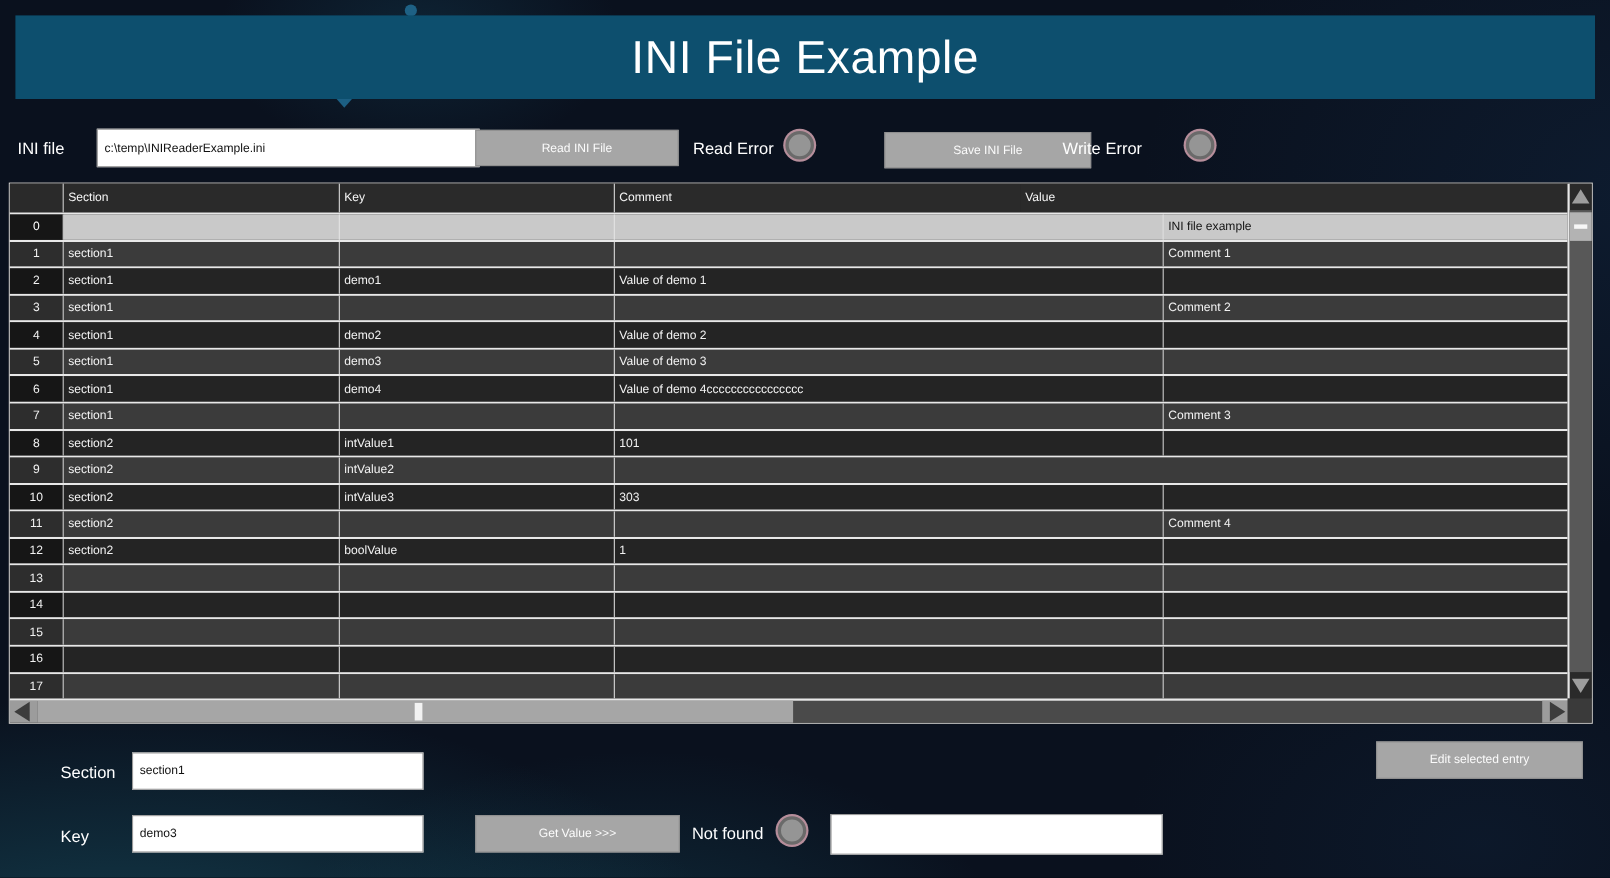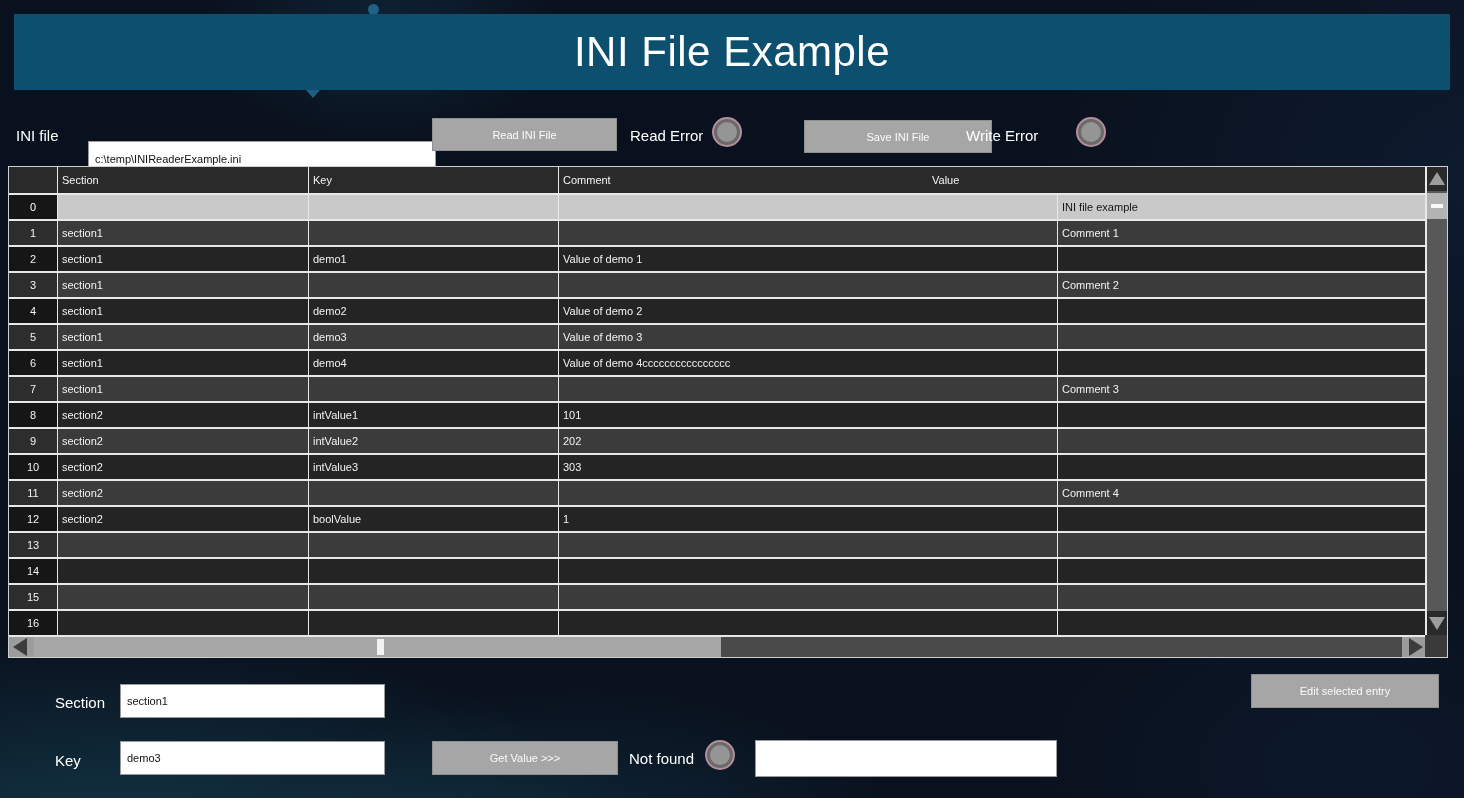--- a/index.html
+++ b/index.html
@@ -108,21 +108,21 @@
 <div class="stage">
 
   <div class="decor-dot"></div>
 
   <div class="banner">
     <span>INI File Example</span>
   </div>
   <div class="banner-marker"></div>
 
   <div class="lbl" style="left:16px; top:127px;">INI file</div>
-  <input class="tinput" style="left: 88px; top: 117px; width: 348px; height: 35px; margin-top: 24px;" value="c:\temp\INIReaderExample.ini">
+  <input class="tinput" style="left: 88px; top: 117px; width: 348px; height: 35px;" value="c:\temp\INIReaderExample.ini">
   <button class="btn" style="left:432px; top:118px; width:185px; height:33px;">Read INI File</button>
   <div class="lbl" style="left:630px; top:127px;">Read Error</div>
   <div class="led" style="left:714px; top:119px;"></div>
   <button class="btn" style="left:764px; top:120px; width:188px; height:33px;margin-left:40px;">Save INI File</button>
   <div class="lbl" style="left:966px; top:127px;">Write Error</div>
   <div class="led" style="left:1078px; top:119px;"></div>
 
   <div class="table-wrap">
     <div class="thead">
       <div class="cell c-num"></div>
@@ -192,21 +192,20 @@
           <div class="cell c-num">8</div>
           <div class="cell c-section">section2</div>
           <div class="cell c-key">intValue1</div>
           <div class="cell c-value">101</div>
           <div class="cell c-comment"></div>
         </div>
         <div class="trow odd">
           <div class="cell c-num">9</div>
           <div class="cell c-section">section2</div>
           <div class="cell c-key">intValue2</div>
-          <div class="cell c-value">202</div>
           <div class="cell c-comment"></div>
         </div>
         <div class="trow even">
           <div class="cell c-num">10</div>
           <div class="cell c-section">section2</div>
           <div class="cell c-key">intValue3</div>
           <div class="cell c-value">303</div>
           <div class="cell c-comment"></div>
         </div>
         <div class="trow odd">
@@ -239,20 +238,27 @@
         </div>
         <div class="trow odd">
           <div class="cell c-num">15</div>
           <div class="cell c-section"></div>
           <div class="cell c-key"></div>
           <div class="cell c-value"></div>
           <div class="cell c-comment"></div>
         </div>
         <div class="trow even">
           <div class="cell c-num">16</div>
+          <div class="cell c-section"></div>
+          <div class="cell c-key"></div>
+          <div class="cell c-value"></div>
+          <div class="cell c-comment"></div>
+        </div>
+        <div class="trow odd">
+          <div class="cell c-num">17</div>
           <div class="cell c-section"></div>
           <div class="cell c-key"></div>
           <div class="cell c-value"></div>
           <div class="cell c-comment"></div>
         </div>
       </div>
 
     <div class="vscroll">
       <div class="varrow up"></div>
       <div class="vtrack">

